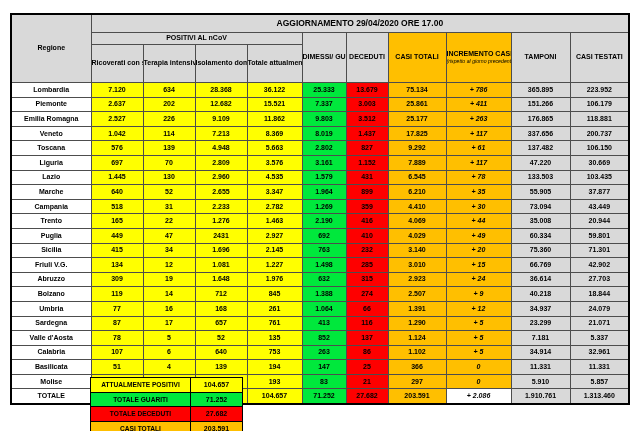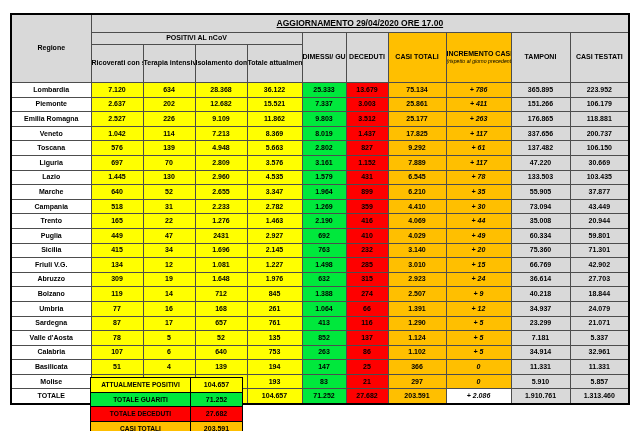--- a/index.html
+++ b/index.html
@@ -62,21 +62,20 @@
   .hdr-orange {
     background: #ffbf00;
     font-size: 7px;
     font-weight: bold;
   }
   .hdr-title {
     background: #d9d9d9;
     font-size: 8.5px;
     font-weight: bold;
     height: 17px;
-    text-decoration: underline;
   }
   .hdr-sub {
     font-size: 5.2px;
     font-weight: normal;
     font-style: italic;
     display: block;
     margin-top: 1px;
     line-height: 1.1;
   }
 

